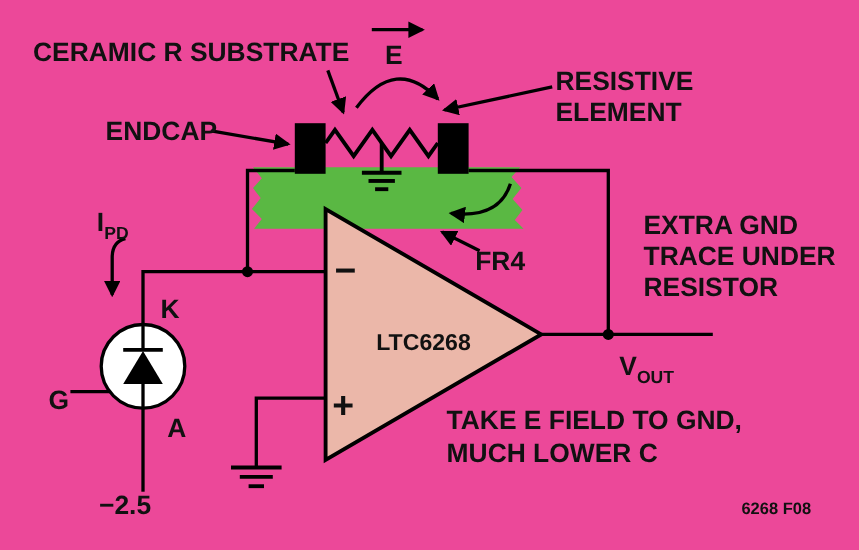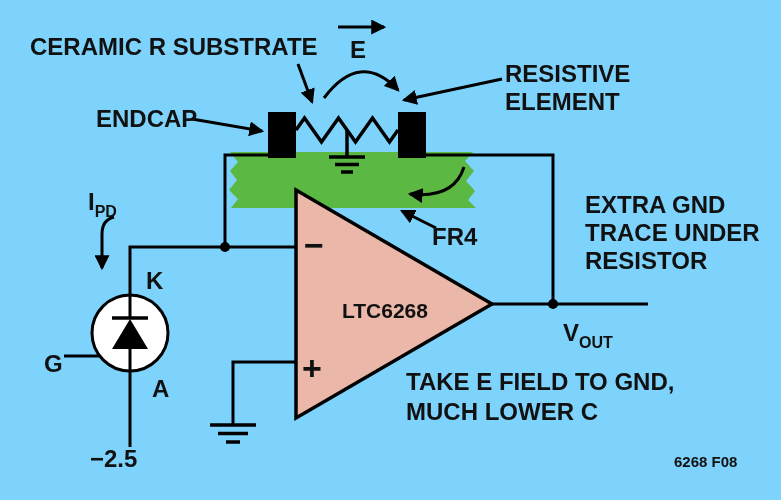--- a/index.html
+++ b/index.html
@@ -1,19 +1,19 @@
 <!DOCTYPE html>
 <html><head>
 <meta charset="utf-8">
 <style>
   html,body{margin:0;padding:0;background:#ffffff;}
   .canvas{
     position:relative;
     width:781px;height:500px;
-    background:#7dd3fc;
+    background:#ec4899;
     font-family:"Liberation Sans", sans-serif;
     overflow:hidden;
   }
   svg{position:absolute;left:0;top:0;}
   text{fill:#111111;font-weight:bold;}
 </style>
 </head>
 <body>
 
 <div class="canvas">

